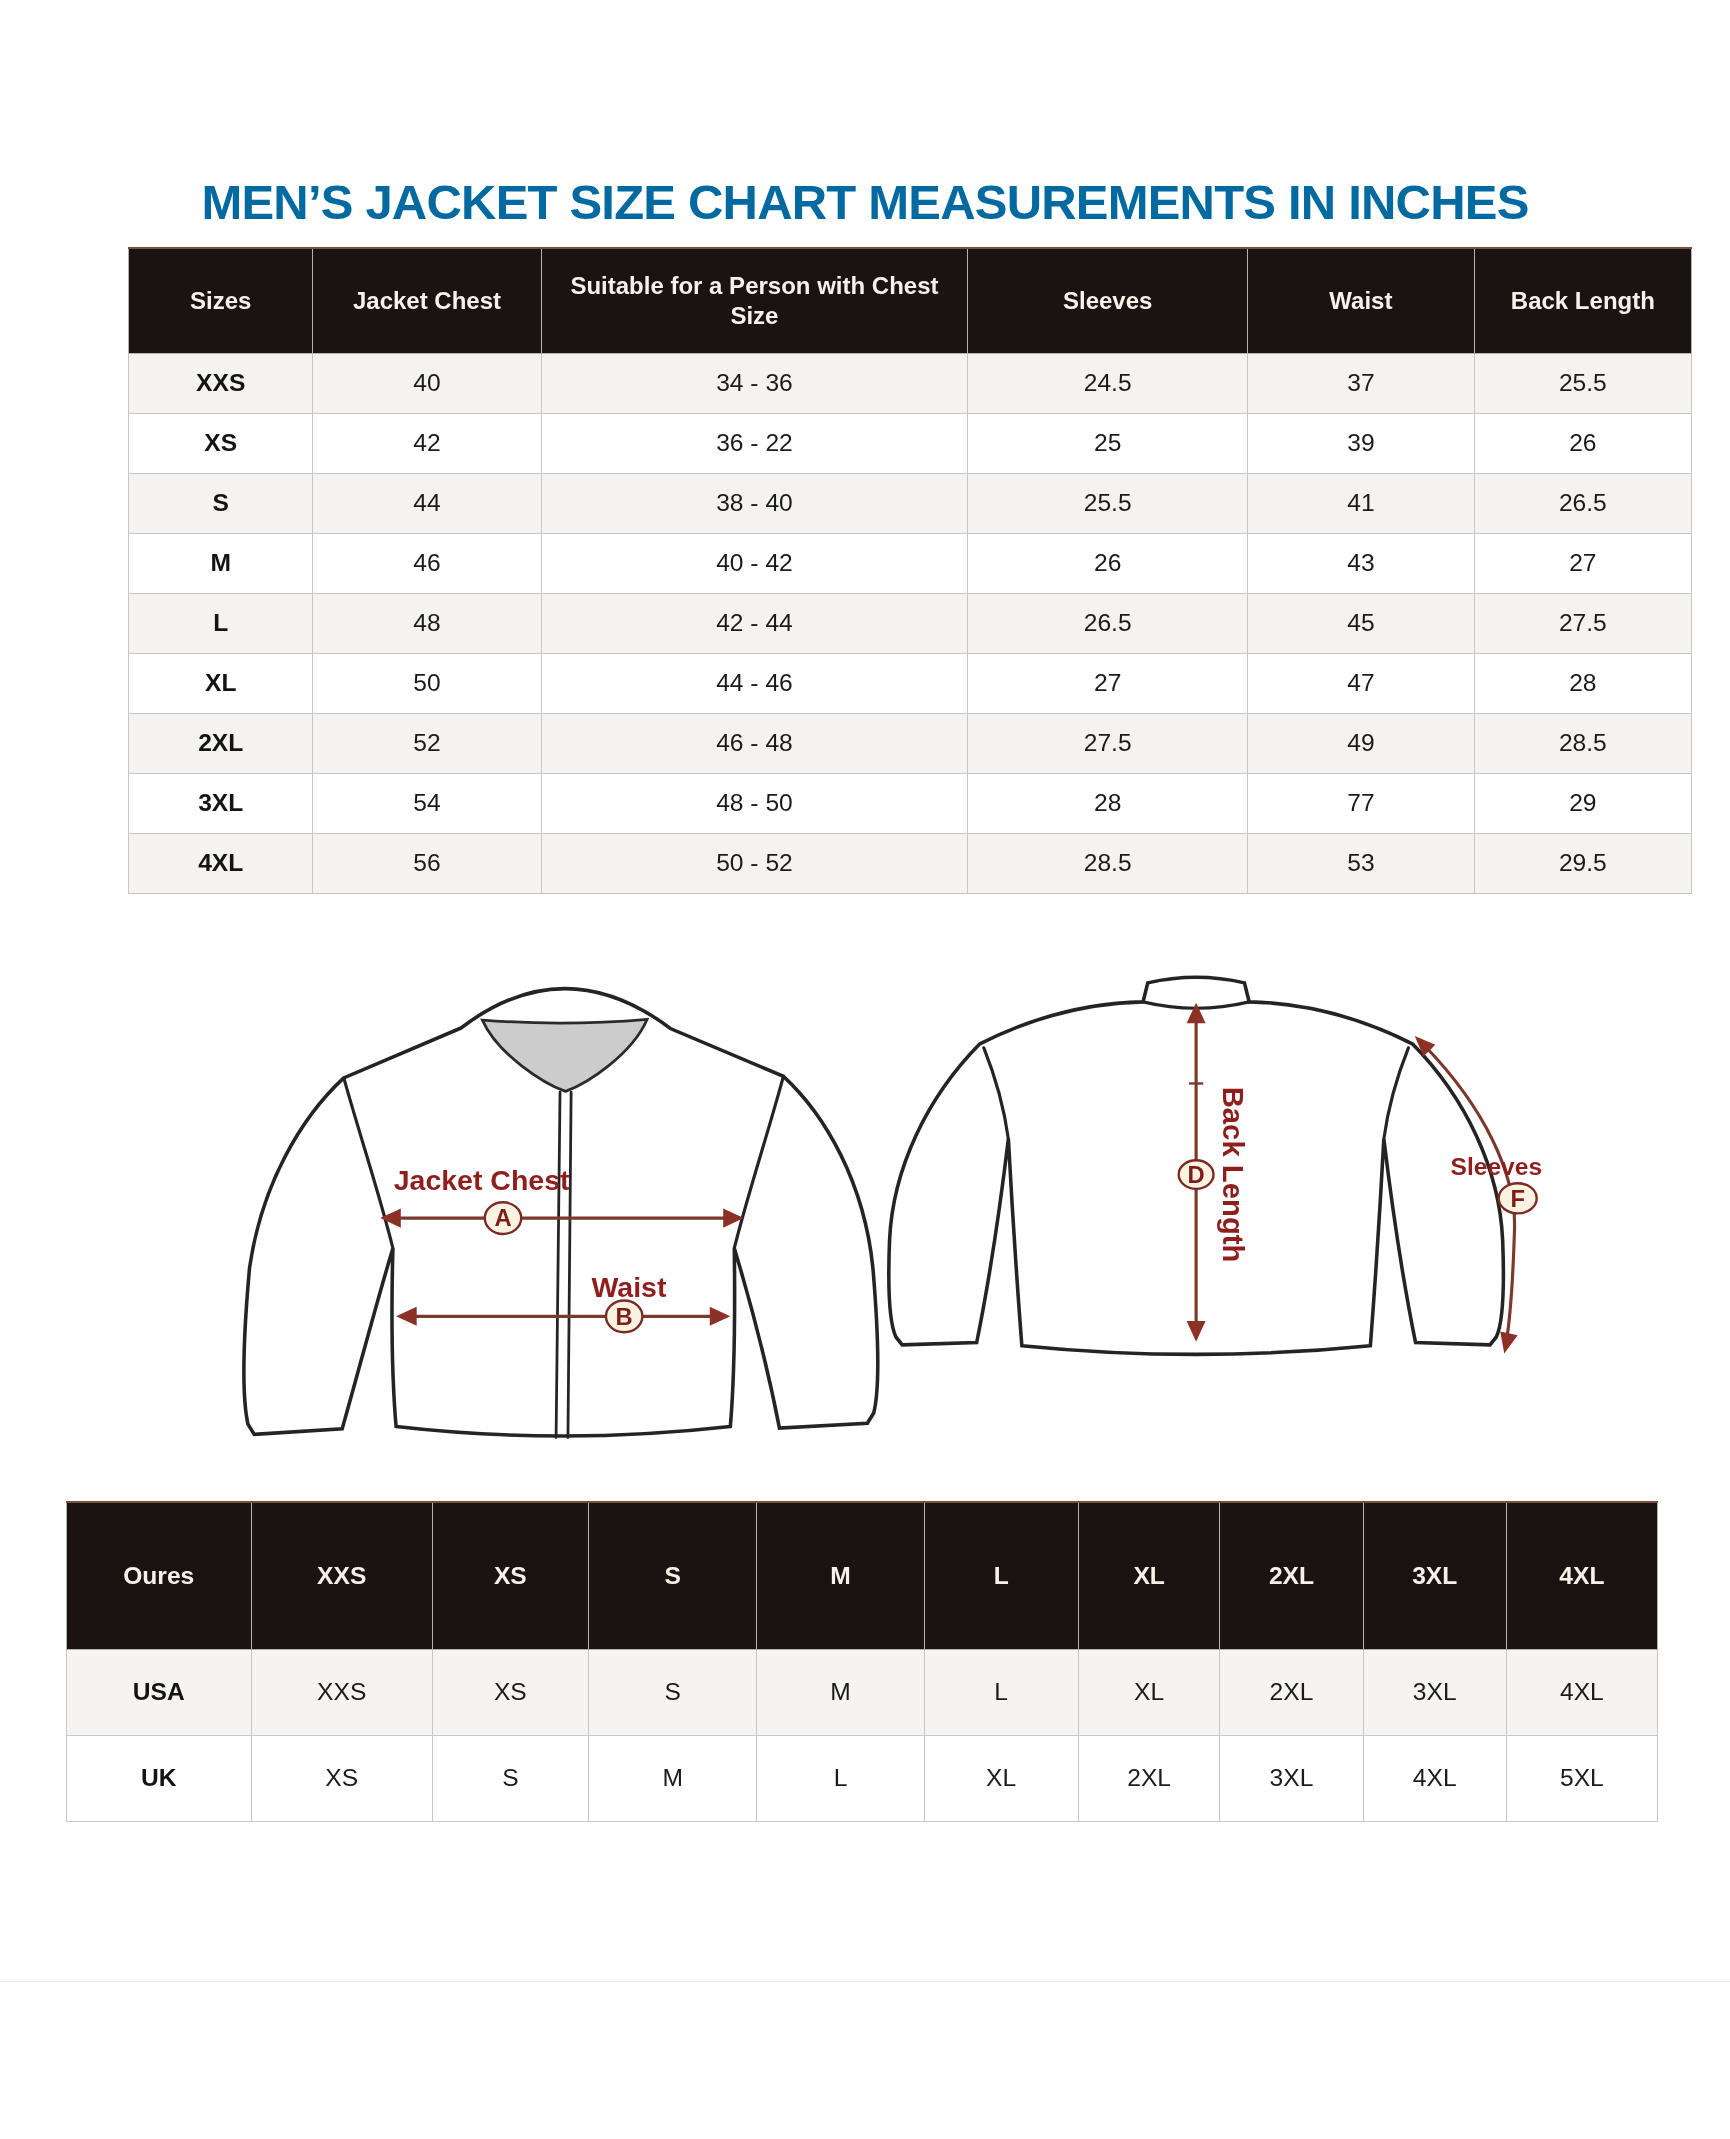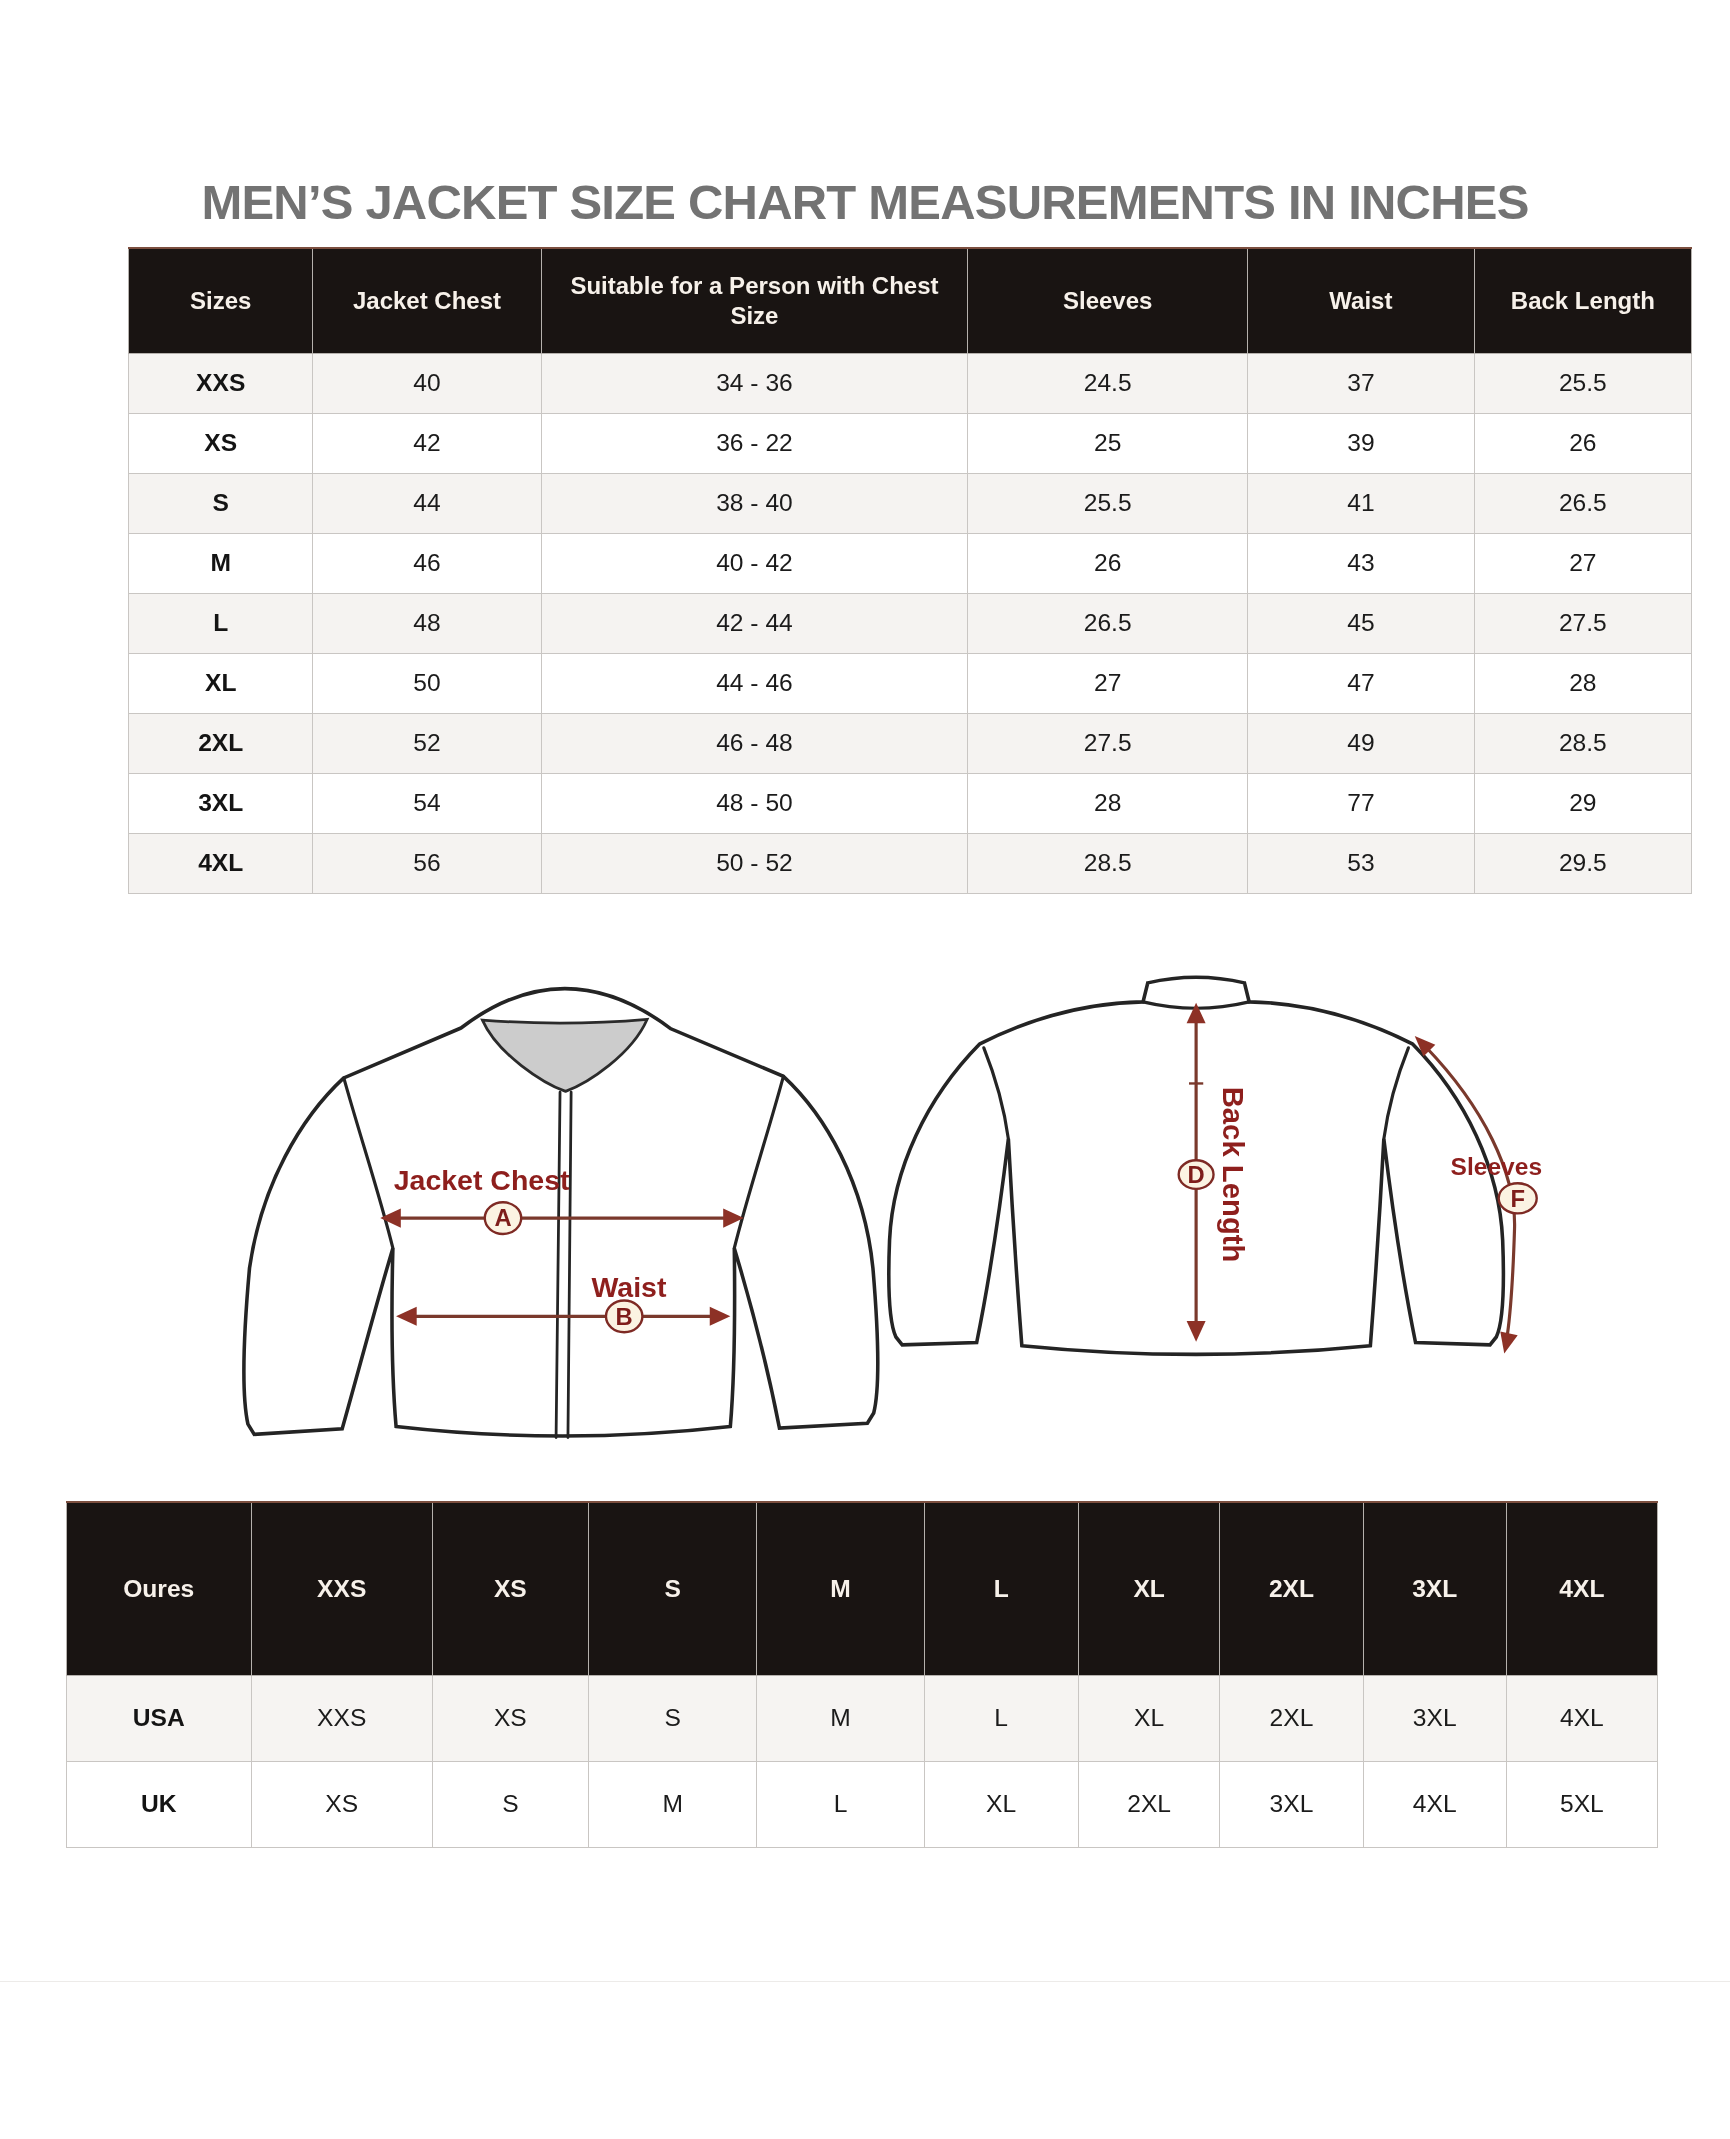--- a/index.html
+++ b/index.html
@@ -4,42 +4,42 @@
 <style>
   * { margin:0; padding:0; box-sizing:border-box; }
   html,body { background:#ffffff; }
   body {
     width:1730px; height:2140px; position:relative;
     font-family:"Liberation Sans", sans-serif; color:#1b1b1b;
   }
   .page-title {
     position:absolute; top:174px; left:0; width:1730px;
     text-align:center; font-size:49px; font-weight:800;
-    letter-spacing:-0.8px; color:#737373; white-space:nowrap;
+    letter-spacing:-0.8px; color:#0369a1; white-space:nowrap;
   }
   table { position:absolute; border-collapse:collapse; table-layout:fixed; }
   th, td { text-align:center; vertical-align:middle; }
 
   
   #size-table { left:86px; top:247px; width:1564px;margin-left:42px; }
   #size-table th {
     height:105px; background:#191412; color:#f7f1ea;
     font-size:24px; font-weight:700; line-height:1.25;
     border:0.8px solid #b5b1ad; border-top:2.4px solid #7c4f3f; padding:0 20.6px;
   }
   #size-table td {
     height:60px; font-size:24.6px; border:0.8px solid #c9c6c3; background:#ffffff;
   }
   #size-table tbody tr:nth-child(odd) td { background:#f5f3f1; }
   #size-table td.row-label { font-weight:700; color:#141414; }
 
   
   #conv-table { left:66px; top:1501px; width:1592px; }
   #conv-table th {
-    height:173px; background:#191412; color:#f7f1ea;
+    height:147px; background:#191412; color:#f7f1ea;
     font-size:24.6px; font-weight:700;
     border:0.8px solid #b5b1ad; border-top:2.4px solid #7c4f3f;
   }
   #conv-table td {
     height:86px; font-size:24.6px; border:0.8px solid #c9c6c3; background:#ffffff;
   }
   #conv-table tbody tr:nth-child(odd) td { background:#f6f4f2; }
   #conv-table td.row-label { font-weight:700; color:#141414; }
 
   .diagram { position:absolute; left:0; top:951px; }

